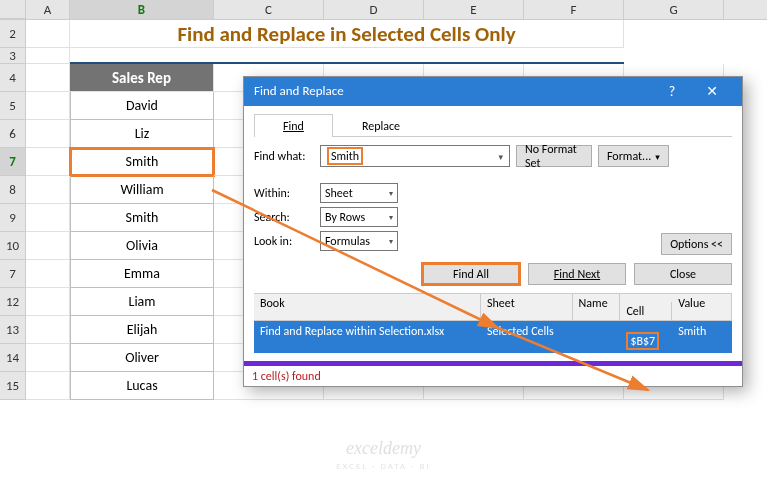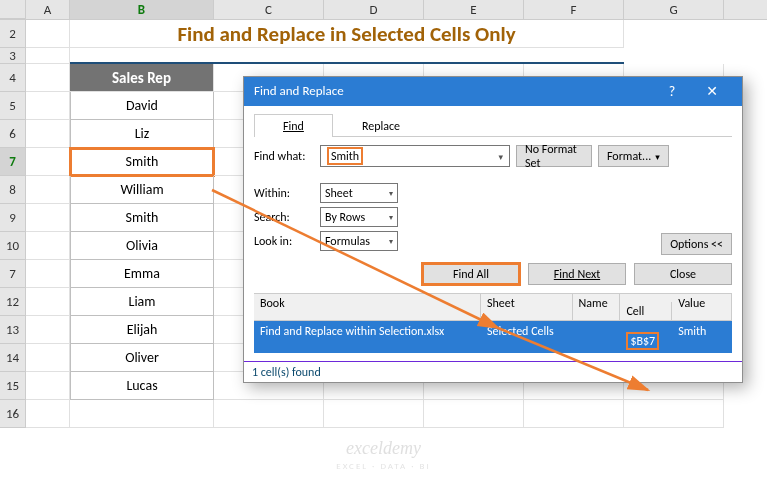--- a/index.html
+++ b/index.html
@@ -47,21 +47,21 @@
     .results { border-top: 1px solid #ccc; margin-top: 8px; font-size: 12px; }
     .results-header { display: flex; background: #f0f0f0; border-bottom: 1px solid #ccc; }
     .results-header div { padding: 2px 6px; border-right: 1px solid #ccc; }
     .results-row { display: flex; background: #2b7cd3; color: #fff; }
     .results-row div { padding: 3px 6px; }
     .rc-book { width: 228px; }
     .rc-sheet { width: 92px; }
     .rc-name { width: 48px; }
     .rc-cell { width: 52px; margin-top: 8px; }
     .rc-value { width: 60px; }
-    .status { padding: 3px 8px; font-size: 12px; color: #0c4a6e; border-top: 1px solid #6d28d9; }
+    .status { padding: 3px 8px; font-size: 12px; color: #b91c1c; border-top: 5px solid #6d28d9; }
     .highlight-box { border: 2px solid #ed7d31; padding: 0 2px; display: inline-block; }
     .arrow { position: absolute; pointer-events: none; }
     .watermark { position: absolute; bottom: 42px; left: 50%; transform: translateX(-50%); color: #c0c0c0; font-size: 18px; font-style: italic; opacity: 0.5; font-family: Georgia, serif; }
     .watermark-sub { position: absolute; bottom: 30px; left: 50%; transform: translateX(-50%); color: #c8c8c8; font-size: 9px; opacity: 0.5; letter-spacing: 2px; }
   </style>
 </head>
 <body>
 
 <div class="grid">
   <div class="col-headers">
@@ -192,30 +192,20 @@
         <div class="cell col-w-c"></div>
         <div class="cell col-w-rest"></div>
         <div class="cell col-w-rest"></div>
         <div class="cell col-w-rest"></div>
         <div class="cell col-w-rest"></div>
       </div>
     <div class="row">
         <div class="row-header col-w-row">15</div>
         <div class="cell col-w-a"></div>
         <div class="cell col-w-b data-cell">Lucas</div>
-        <div class="cell col-w-c"></div>
-        <div class="cell col-w-rest"></div>
-        <div class="cell col-w-rest"></div>
-        <div class="cell col-w-rest"></div>
-        <div class="cell col-w-rest"></div>
-      </div>
-    <div class="row">
-        <div class="row-header col-w-row">16</div>
-        <div class="cell col-w-a"></div>
-        <div class="cell col-w-b"></div>
         <div class="cell col-w-c"></div>
         <div class="cell col-w-rest"></div>
         <div class="cell col-w-rest"></div>
         <div class="cell col-w-rest"></div>
         <div class="cell col-w-rest"></div>
       </div>
   </div>
 </div>
 
 <div class="dialog">

